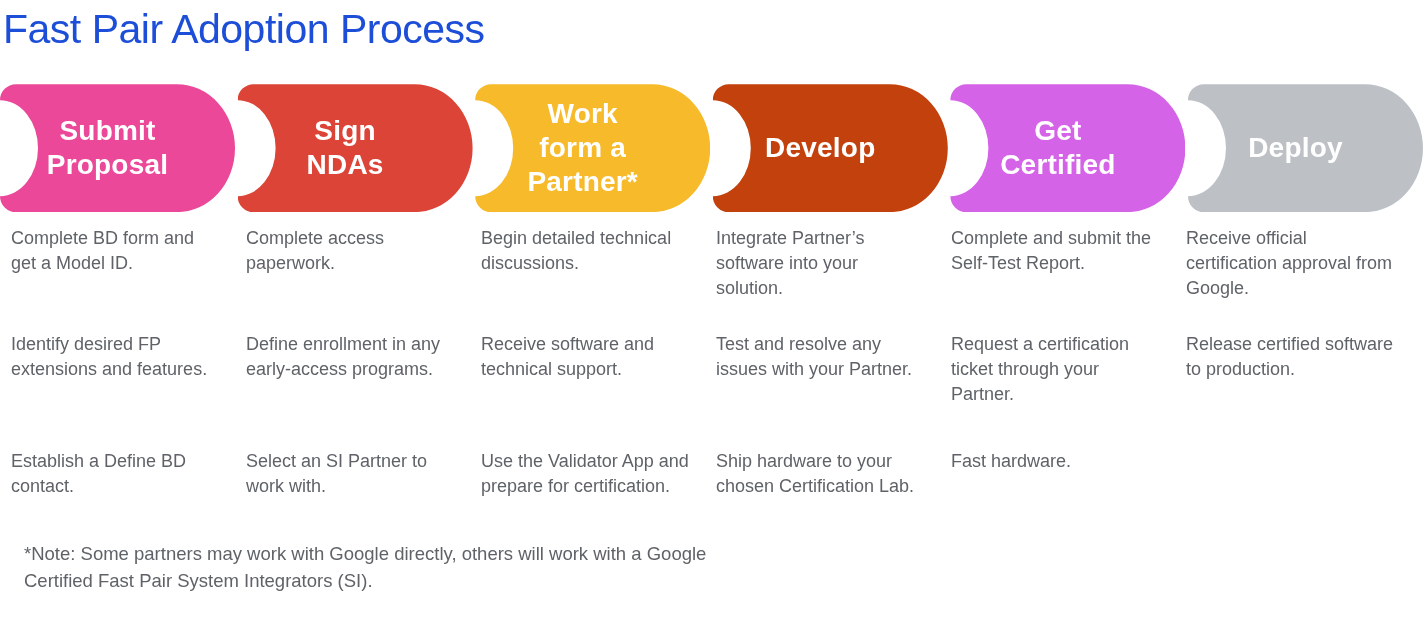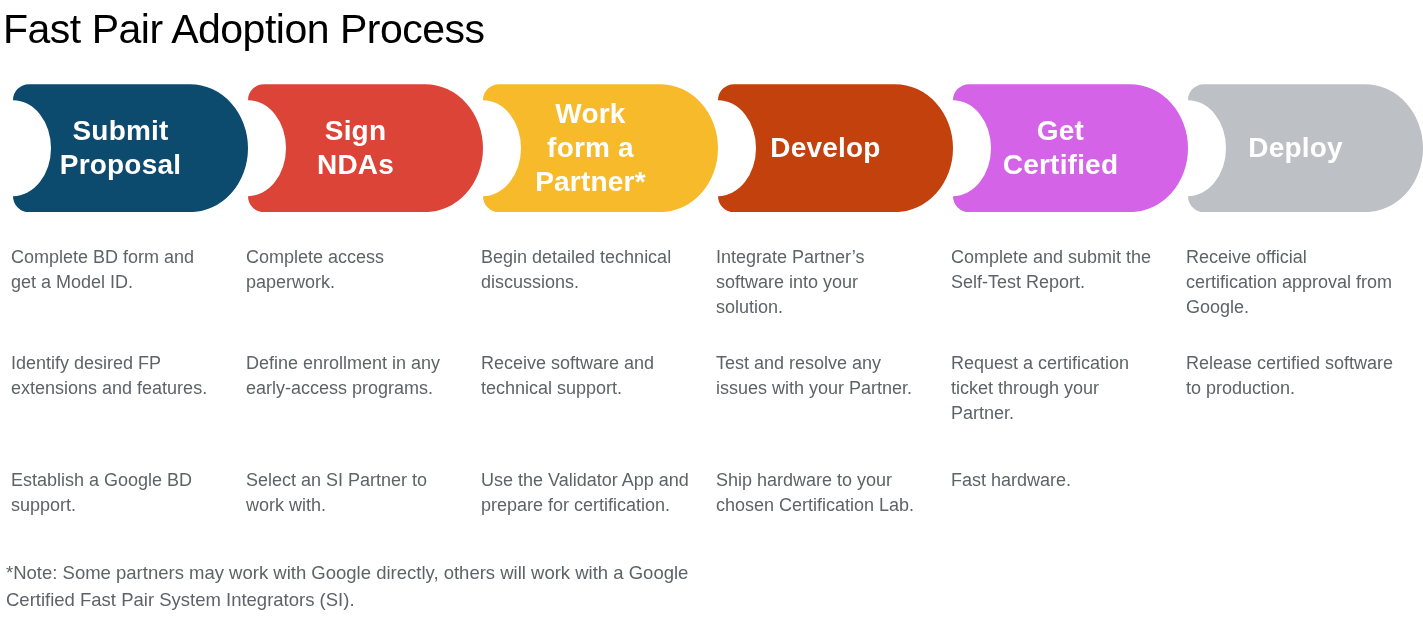--- a/index.html
+++ b/index.html
@@ -10,21 +10,21 @@
     font-family:"Liberation Sans", sans-serif;
     overflow:hidden;
     box-sizing:border-box;
   }
   h1.title{
     margin:0;
     padding:6px 0 0 3px;
     font-size:41px;
     font-weight:400;
     letter-spacing:-0.5px;
-    color:#000000;
+    color:#1d4ed8;
     line-height:1.15;
   }
   .banner{
     margin-top:31px;
     width:1423px;
     display:flex;
     justify-content:space-between;
   }
   .shape{
     position:relative;
@@ -38,53 +38,53 @@
     padding:0 20px 0 0;
     color:#ffffff;
     font-size:28px;
     font-weight:bold;
     line-height:34px;
     letter-spacing:0.2px;
     text-align:center;
   }
   .shape-title span{display:block;}
   .details-grid{
-    margin-top:33px;
+    margin-top:14px;
     width:1140px;
     display:grid;
     grid-template-columns:repeat(6,235px);
     grid-template-rows:106px 117px auto;
     justify-content:space-between;
   }
   .detail{
     margin:0;
     padding:0 16px 0 11px;
     font-size:18px;
     line-height:25px;
     color:#5f6368;
   }
   .note{
     margin:41px 0 0 0;
-    padding:0 0 0 6px;
+    padding:0 0 0 24px;
     max-width:690px;
     font-size:18.5px;
     line-height:27px;
     color:#5f6368;
   }
 </style>
 </head>
 <body>
 
 <div class="page">
 
   <h1 class="title">Fast Pair Adoption Process</h1>
 
   <div class="banner">
 
-    <div class="shape" style="background: #0c4a6e; margin-left: 13px;">
+    <div class="shape" style="background: #ec4899;">
       <div class="shape-title">
         <span>Submit</span>
         <span>Proposal</span>
       </div>
     </div>
 
     <div class="shape" style="background: rgb(220, 68, 55);">
       <div class="shape-title">
         <span>Sign</span>
         <span>NDAs</span>
@@ -129,21 +129,21 @@
     <p class="detail">Complete and submit the Self-Test Report.</p>
     <p class="detail">Receive official certification approval from Google.</p>
 
     <p class="detail">Identify desired FP extensions and features.</p>
     <p class="detail">Define enrollment in any early-access programs.</p>
     <p class="detail">Receive software and technical support.</p>
     <p class="detail">Test and resolve any issues with your Partner.</p>
     <p class="detail">Request a certification ticket through your Partner.</p>
     <p class="detail">Release certified software to production.</p>
 
-    <p class="detail">Establish a Google BD support.</p>
+    <p class="detail">Establish a Define BD contact.</p>
     <p class="detail">Select an SI Partner to work with.</p>
     <p class="detail">Use the Validator App and prepare for certification.</p>
     <p class="detail">Ship hardware to your chosen Certification Lab.</p>
     <p class="detail">Fast hardware.</p>
   </div>
 
   <p class="note">*Note: Some partners may work with Google directly, others will work with a Google Certified Fast Pair System Integrators (SI).</p>
 
 </div>
 

